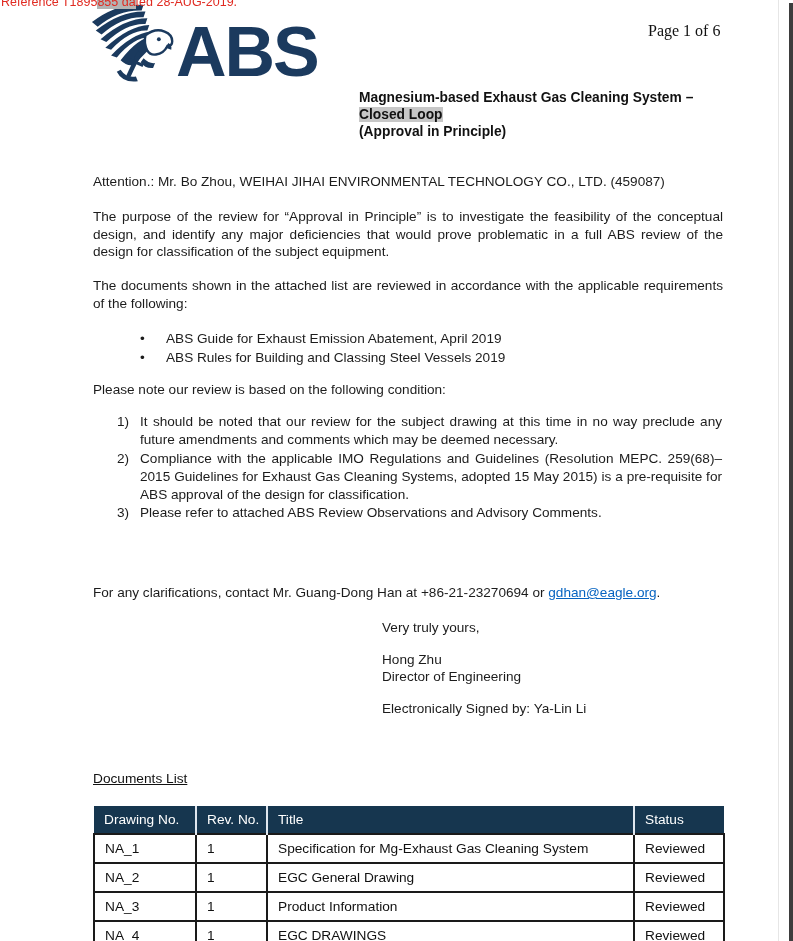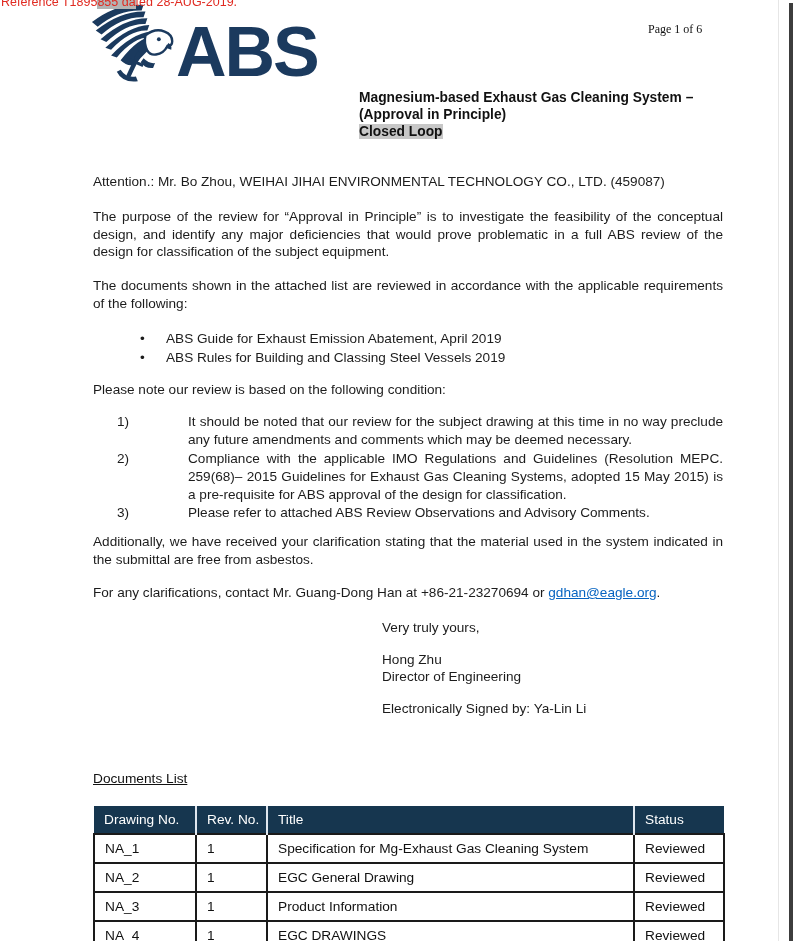--- a/index.html
+++ b/index.html
@@ -32,21 +32,21 @@
     font-weight: bold;
     letter-spacing: -2px;
     color: #1b3a5e;
     line-height: 1;
     margin: 16px 0 0 -4px;
   }
 
   .page-num {
     left: 648px; top: 22px;
     font-family: "Liberation Serif", serif;
-    font-size: 12px;
+    font-size: 16px;
     color: #111;
   }
 
   .task-block {
     left: 347px; top: 89px;
     font-size: 13.8px;
     font-weight: bold;
     line-height: 17px;
     color: #111;
   }
@@ -58,21 +58,21 @@
   .just { text-align: justify; }
 
   .bullet-list { left: 140px; top: 329px; width: 560px; }
   .bullet-item { display: flex; line-height: 19px; }
   .bullet-item .marker { width: 26px; flex: 0 0 26px; }
   .bullet-item .marker::before { content: "\2022"; }
 
   .num-list { left: 117px; top: 413px; width: 606px; }
   .num-item { display: flex; line-height: 18.3px; }
   .num-item .num { width: 23px; flex: 0 0 23px; }
-  .num-item .txt { width: 582px; text-align: justify; margin-left: 48px; }
+  .num-item .txt { width: 582px; text-align: justify; }
 
   .link { color: #0563c1; text-decoration: underline; cursor: pointer; margin-top: 42px; }
 
   .sig-block { left: 382px; top: 619px; }
   .sig-block .gap { height: 14px; }
 
   .docs-heading {
     left: 93px; top: 771px;
     font-size: 13.7px;
     text-decoration: underline;
@@ -139,22 +139,22 @@
         <circle cx="74" cy="40" r="2" fill="#1b3a5e"></circle>
       </svg>
     </span>
     <span class="logo-text">ABS</span>
   </div>
 
   <div class="abs-pos page-num">Page 1 of 6</div>
 
   <div class="abs-pos task-block">
     <div class="indent">Magnesium-based Exhaust Gas Cleaning System –</div>
+    <div class="indent"><span class="hl-gray">Closed Loop</span></div>
     <div class="indent">(Approval in Principle)</div>
-    <div class="indent"><span class="hl-gray">Closed Loop</span></div>
   </div>
 
   <div class="abs-pos body-text w-col" style="left:93px; top:173px;">Attention.: Mr. Bo Zhou, WEIHAI JIHAI ENVIRONMENTAL TECHNOLOGY CO., LTD. (459087)</div>
 
   <div class="abs-pos body-text w-col just" style="left:93px; top:277px;">The documents shown in the attached list are reviewed in accordance with the applicable requirements of the following:</div>
 
   <div class="abs-pos body-text w-col just" style="left:93px; top:208px;">The purpose of the review for “Approval in Principle” is to investigate the feasibility of the conceptual design, and identify any major deficiencies that would prove problematic in a full ABS review of the design for classification of the subject equipment.</div>
 
   <div class="abs-pos body-text bullet-list">
     <div class="bullet-item">
@@ -177,21 +177,20 @@
     <div class="num-item">
       <span class="num">2)</span>
       <span class="txt">Compliance with the applicable IMO Regulations and Guidelines (Resolution MEPC. 259(68)– 2015 Guidelines for Exhaust Gas Cleaning Systems, adopted 15 May 2015) is a pre-requisite for ABS approval of the design for classification.</span>
     </div>
     <div class="num-item">
       <span class="num">3)</span>
       <span class="txt">Please refer to attached ABS Review Observations and Advisory Comments.</span>
     </div>
   </div>
 
-  <div class="abs-pos body-text w-col just" style="left:93px; top:533px; line-height:18px;">Additionally, we have received your clarification stating that the material used in the system indicated in the submittal are free from asbestos.</div>
 
   <div class="abs-pos body-text w-col" style="left:93px; top:584px;"><span>For any clarifications, contact Mr. Guang-Dong Han at +86-21-23270694 or </span><a class="link">gdhan@eagle.org</a><span>.</span></div>
 
   <div class="abs-pos body-text sig-block">
     <div>Very truly yours,</div>
     <div class="gap"></div>
     <div>Hong Zhu</div>
     <div>Director of Engineering</div>
     <div class="gap"></div>
     <div>Electronically Signed by: Ya-Lin Li</div>

